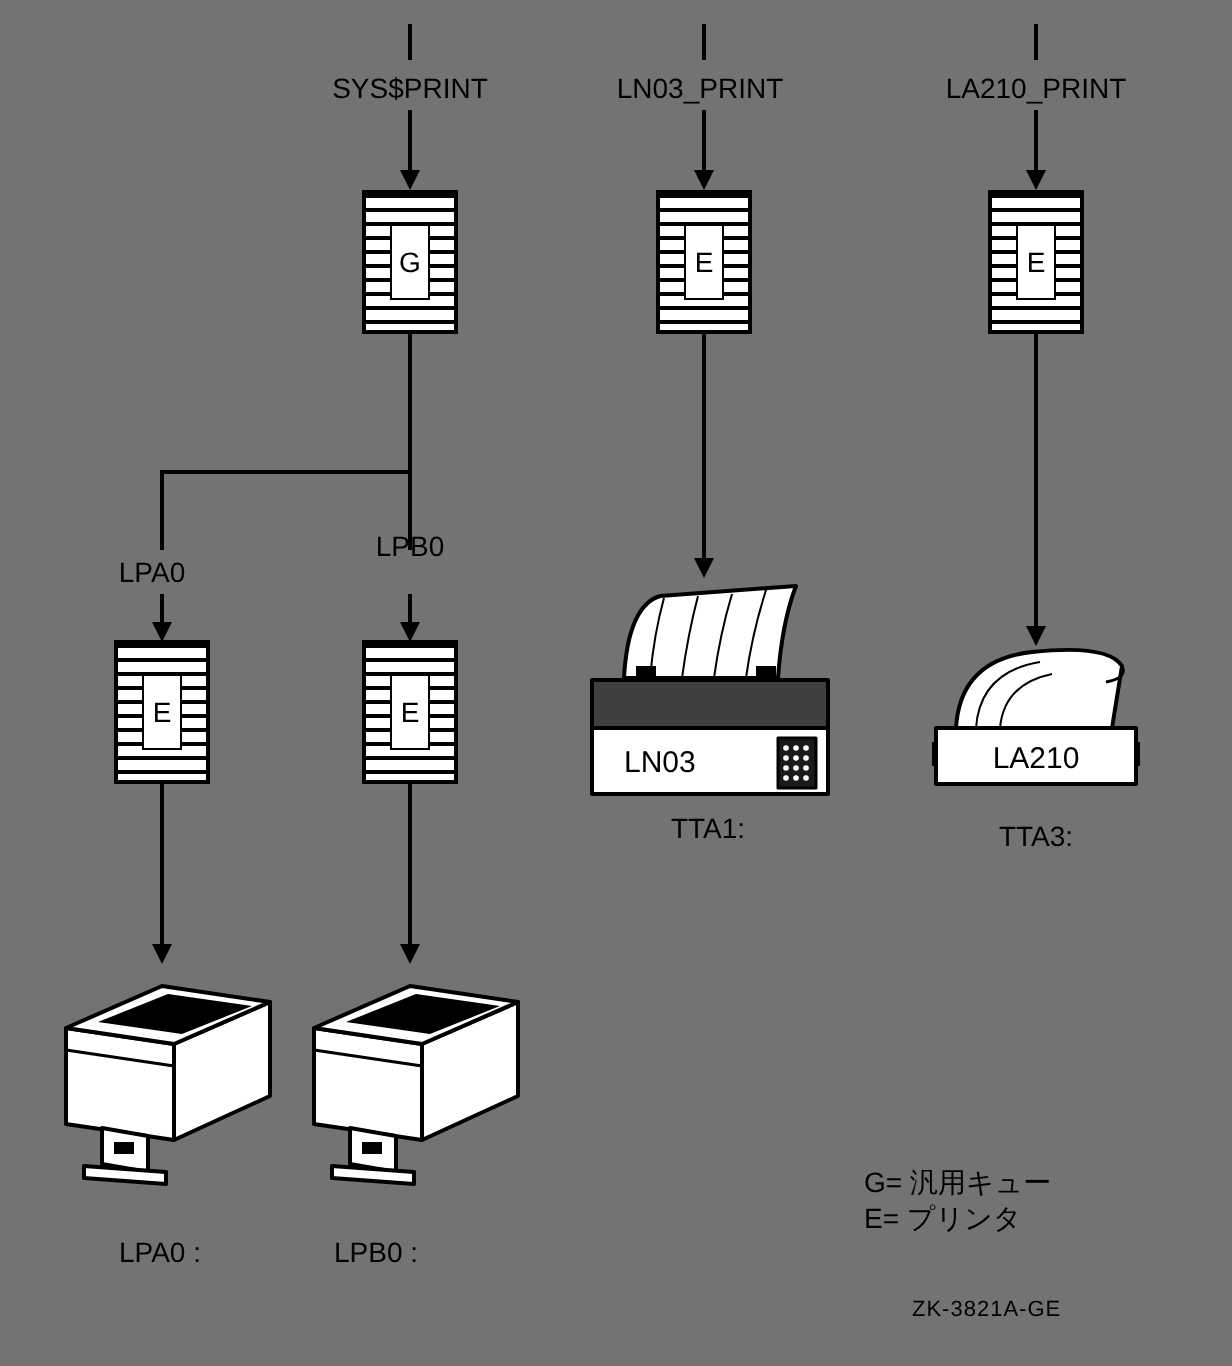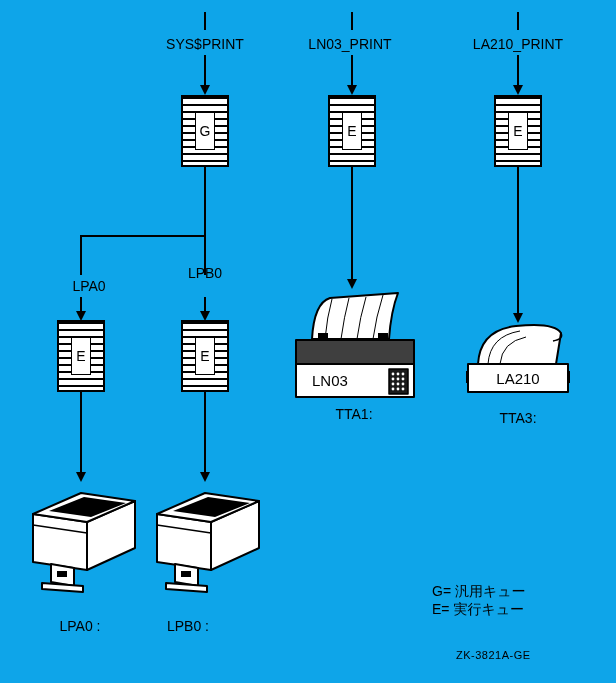--- a/index.html
+++ b/index.html
@@ -1,21 +1,21 @@
 <!DOCTYPE html>
 <html><head>
 <meta charset="utf-8">
 <style>
   * { margin: 0; padding: 0; box-sizing: border-box; }
   html, body { background: #ffffff; }
   .canvas {
     position: relative;
     width: 616px;
     height: 683px;
-    background: #0ea5e9;
+    background: #737373;
     color: #000;
     font-family: "Liberation Sans", "DejaVu Sans", sans-serif;
     overflow: hidden;
     padding-left: 24px;
   }
   .vline { position: absolute; width: 2px; background: #000; }
   .hline { position: absolute; height: 2px; background: #000; }
   .arrow-down {
     position: absolute; width: 0; height: 0;
     border-left: 5px solid transparent;
@@ -67,21 +67,21 @@
   </div>
   <div class="qbox" style="left:494px;top:95px">
     <div class="qletter">E</div>
   </div>
 
   <div class="vline" style="left:204px;top:167px;height:70px"></div>
   <div class="hline" style="left:80px;top:235px;width:126px"></div>
   <div class="vline" style="left:80px;top:235px;height:40px"></div>
   <div class="vline" style="left:204px;top:235px;height:40px"></div>
 
-  <div class="txt center" style="left:89px;top:278px">LPA0</div>
+  <div class="txt center" style="left:76px;top:278px">LPA0</div>
   <div class="txt center" style="left:205px;top:265px">LPB0</div>
 
   <div class="vline" style="left:80px;top:297px;height:14px"></div>
   <div class="arrow-down" style="left:76px;top:311px"></div>
   <div class="vline" style="left:204px;top:297px;height:14px"></div>
   <div class="arrow-down" style="left:200px;top:311px"></div>
 
   <div class="qbox" style="left:57px;top:320px">
     <div class="qletter">E</div>
   </div>
@@ -169,17 +169,17 @@
       <rect x="2" y="46" width="100" height="28"></rect>
       <rect x="0" y="53" width="3" height="12" fill="#000" stroke="none"></rect>
       <rect x="101" y="53" width="3" height="12" fill="#000" stroke="none"></rect>
     </g>
     <text x="52" y="66" text-anchor="middle" font-size="15" fill="#000" font-family="Liberation Sans, DejaVu Sans, sans-serif">LA210</text>
   </svg>
 
   <div class="txt center" style="left:518px;top:410px">TTA3:</div>
 
   <div class="txt" style="left:432px;top:583px">G= 汎用キュー</div>
-  <div class="txt" style="left:432px;top:601px">E= 実行キュー</div>
+  <div class="txt" style="left:432px;top:601px">E= プリンタ</div>
 
   <div class="txt fig-id" style="left:456px;top:649px">ZK-3821A-GE</div>
 
 </div>
 
 </body></html>

